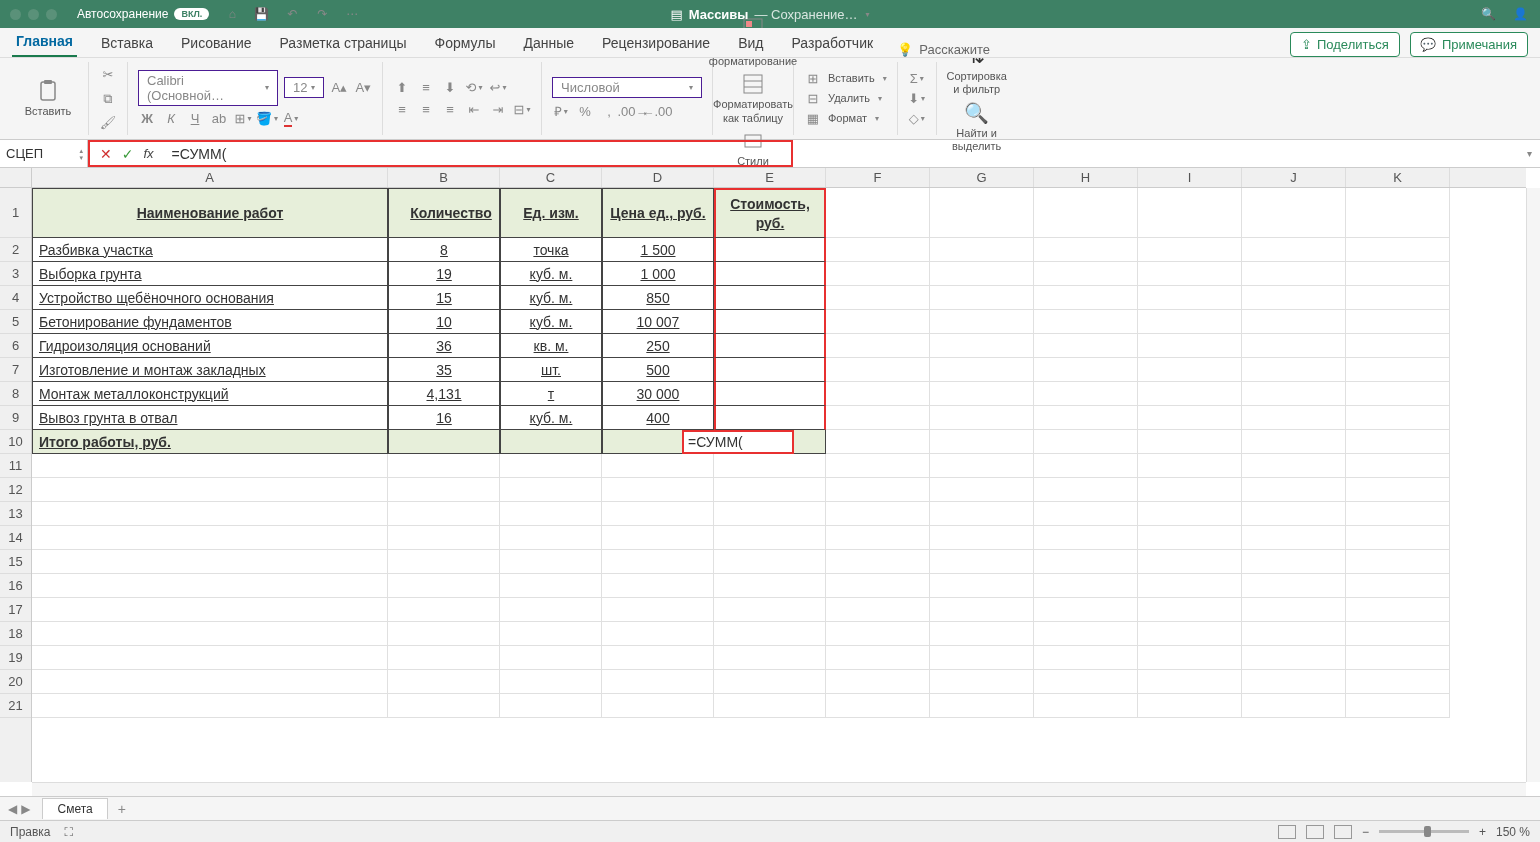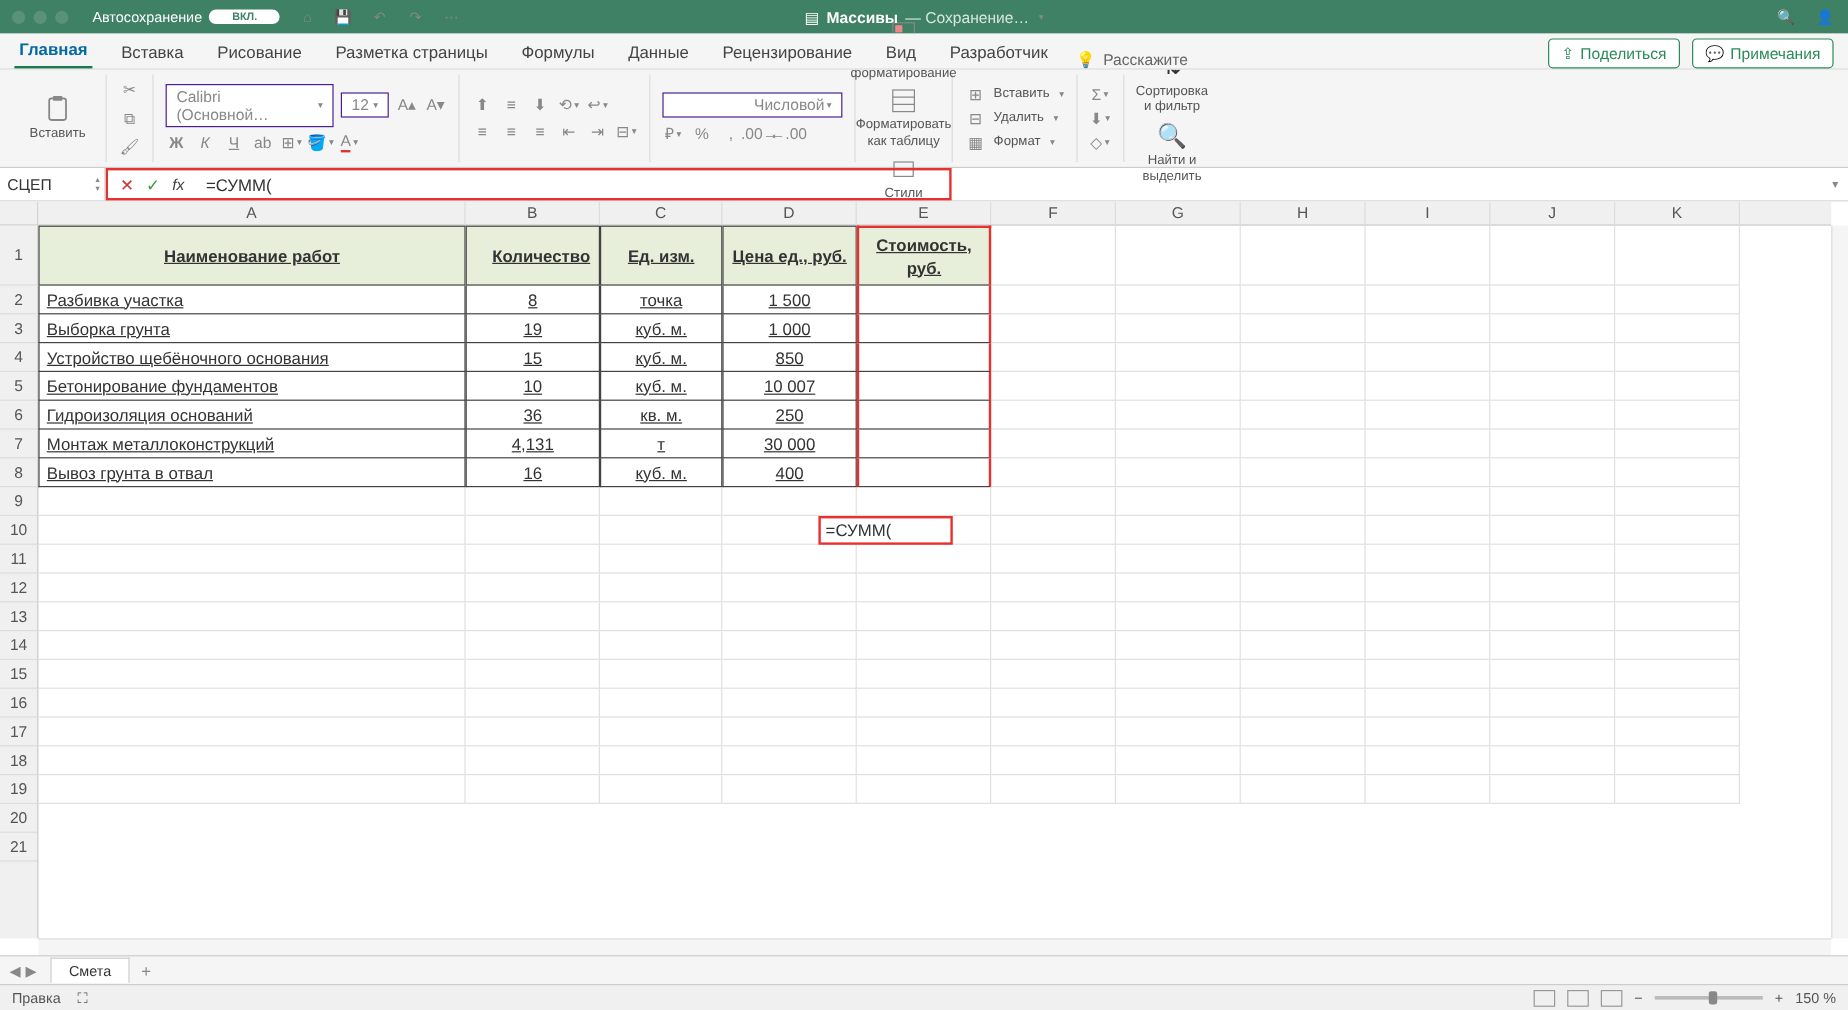--- a/index.html
+++ b/index.html
@@ -3,21 +3,21 @@
 <meta charset="utf-8">
 <style>
 * { margin: 0; padding: 0; box-sizing: border-box; font-family: -apple-system, "Segoe UI", Arial, sans-serif; }
 body { background: #fff; font-size: 13px; color: #333; overflow: hidden; width: 1540px; height: 842px; }
 
 
 .title-bar { background: #3e8165; height: 28px; display: flex; align-items: center; padding: 0 10px; color: #fff; font-size: 12px; }
 .traffic-lights { display: flex; gap: 7px; margin-right: 20px; }
 .tl { width: 11px; height: 11px; border-radius: 50%; background: #5a9179; }
 .autosave { display: flex; align-items: center; gap: 6px; margin-right: 14px; }
-.autosave-toggle { background: #fff; color: #3e8165; border-radius: 9px; padding: 1px 19px; font-size: 9px; font-weight: bold; }
+.autosave-toggle { background: #fff; color: #3e8165; border-radius: 9px; padding: 1px 7px; font-size: 9px; font-weight: bold; }
 .qat { display: flex; gap: 12px; align-items: center; }
 .title-center { position: absolute; left: 50%; transform: translateX(-50%); display: flex; align-items: center; gap: 6px; font-size: 13px; }
 .title-doc { font-weight: 600; }
 .title-status { opacity: 0.8; }
 .title-right { margin-left: auto; display: flex; gap: 14px; }
 
 
 .ribbon-tabs { height: 30px; background: #f5f5f5; display: flex; align-items: flex-end; padding: 0 12px; border-bottom: 1px solid #ddd; gap: 20px; position: relative; }
 .tab { padding: 6px 4px; font-size: 14px; color: #444; cursor: pointer; }
 .tab.active { color: #0369a1; border-bottom: 2px solid #1a7a4d; font-weight: 600; }
@@ -204,21 +204,21 @@
     <div class="rg-row">
       <span class="ri">≡</span>
       <span class="ri">≡</span>
       <span class="ri">≡</span>
       <span class="ri">⇤</span>
       <span class="ri">⇥</span>
       <span class="ri">⊟<span class="caret">▾</span></span>
     </div>
   </div>
   <div class="ribbon-group">
-    <div class="rg-dd" style="width:150px;justify-content:flex-end;">
+    <div class="rg-dd" style="width:150px;">
         <span>Числовой</span>
         <span class="caret">▾</span>
       </div>
     <div class="rg-row">
       <span class="ri">₽<span class="caret">▾</span></span>
       <span class="ri">%</span>
       <span class="ri">,</span>
       <span class="ri">.00→</span>
       <span class="ri">←.00</span>
     </div>
@@ -415,38 +415,64 @@
         <div class="cell databorder center" style="width: 112px;">250</div>
         <div class="cell databorder" style="width: 112px; border-left: 2px solid rgb(232, 48, 48); border-right: 2px solid rgb(232, 48, 48);"></div>
         <div class="cell " style="width: 104px;"></div>
         <div class="cell " style="width: 104px;"></div>
         <div class="cell " style="width: 104px;"></div>
         <div class="cell " style="width: 104px;"></div>
         <div class="cell " style="width: 104px;"></div>
         <div class="cell " style="width: 104px;"></div>
       </div>
       <div class="row">
+        <div class="cell databorder" style="width: 356px;">Изготовление и монтаж закладных</div>
+        <div class="cell databorder center" style="width: 112px;">35</div>
+        <div class="cell databorder center" style="width: 102px;">шт.</div>
+        <div class="cell databorder center" style="width: 112px;">500</div>
+        <div class="cell databorder" style="width: 112px; border-left: 2px solid rgb(232, 48, 48); border-right: 2px solid rgb(232, 48, 48);"></div>
+        <div class="cell " style="width: 104px;"></div>
+        <div class="cell " style="width: 104px;"></div>
+        <div class="cell " style="width: 104px;"></div>
+        <div class="cell " style="width: 104px;"></div>
+        <div class="cell " style="width: 104px;"></div>
+        <div class="cell " style="width: 104px;"></div>
+      </div>
+      <div class="row">
         <div class="cell databorder" style="width: 356px;">Монтаж металлоконструкций</div>
         <div class="cell databorder center" style="width: 112px;">4,131</div>
         <div class="cell databorder center" style="width: 102px;">т</div>
         <div class="cell databorder center" style="width: 112px;">30 000</div>
         <div class="cell databorder" style="width: 112px; border-left: 2px solid rgb(232, 48, 48); border-right: 2px solid rgb(232, 48, 48);"></div>
         <div class="cell " style="width: 104px;"></div>
         <div class="cell " style="width: 104px;"></div>
         <div class="cell " style="width: 104px;"></div>
         <div class="cell " style="width: 104px;"></div>
         <div class="cell " style="width: 104px;"></div>
         <div class="cell " style="width: 104px;"></div>
       </div>
       <div class="row">
         <div class="cell databorder" style="width: 356px;">Вывоз грунта в отвал</div>
         <div class="cell databorder center" style="width: 112px;">16</div>
         <div class="cell databorder center" style="width: 102px;">куб. м.</div>
         <div class="cell databorder center" style="width: 112px;">400</div>
         <div class="cell databorder" style="width: 112px; border-left: 2px solid rgb(232, 48, 48); border-right: 2px solid rgb(232, 48, 48);"></div>
+        <div class="cell " style="width: 104px;"></div>
+        <div class="cell " style="width: 104px;"></div>
+        <div class="cell " style="width: 104px;"></div>
+        <div class="cell " style="width: 104px;"></div>
+        <div class="cell " style="width: 104px;"></div>
+        <div class="cell " style="width: 104px;"></div>
+      </div>
+      <div class="row">
+        <div class="cell total-a" style="width: 356px;">Итого работы, руб.</div>
+        <div class="cell total" style="width: 112px;"></div>
+        <div class="cell total" style="width: 102px;"></div>
+        <div class="cell total" style="width: 112px;"></div>
+        <div class="cell total" style="width: 112px;"></div>
         <div class="cell " style="width: 104px;"></div>
         <div class="cell " style="width: 104px;"></div>
         <div class="cell " style="width: 104px;"></div>
         <div class="cell " style="width: 104px;"></div>
         <div class="cell " style="width: 104px;"></div>
         <div class="cell " style="width: 104px;"></div>
       </div>
       <div class="row">
         <div class="cell " style="width: 356px;"></div>
         <div class="cell " style="width: 112px;"></div>

